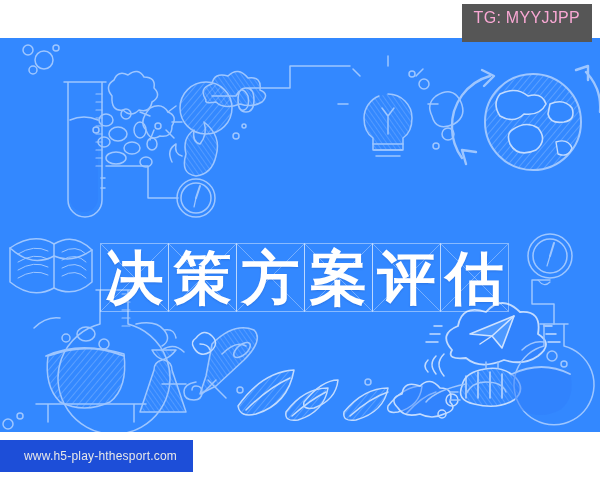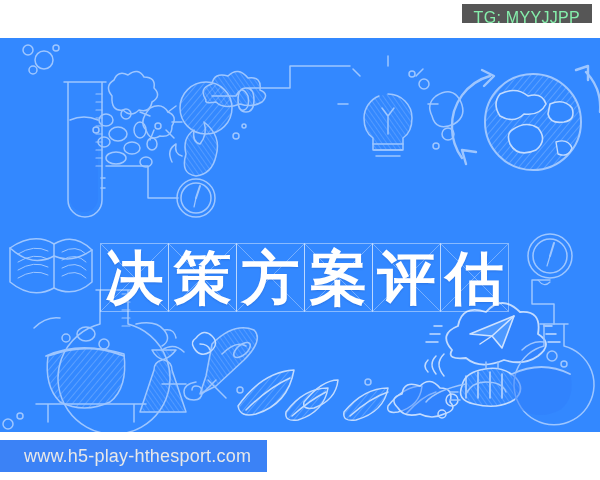--- a/index.html
+++ b/index.html
@@ -45,37 +45,37 @@
     left: 0; top: 432px;
     width: 600px; height: 48px;
     background: #ffffff;
   }
 
   
   .tg-badge {
     position: absolute;
     right: 8px; top: 4px;
     background: #565656;
-    color: #86efac;
+    color: #f9a8d4;
     font-size: 16px;
     line-height: 27px;
-    height: 19px;
+    height: 38px;
     padding: 0 12px;
     letter-spacing: 0.3px;
     white-space: nowrap;
     z-index: 40;
   }
 
   
   .watermark {
     position: absolute;
     left: 0; top: 440px;
-    background: #3b82f6;
+    background: #1d4ed8;
     color: #e8e8e8;
-    font-size: 18px;
+    font-size: 12px;
     line-height: 32px;
     height: 32px;
     padding: 0 16px 0 24px;
     letter-spacing: 0.2px;
     white-space: nowrap;
     z-index: 40;
   }
 
   
   .title-grid {

